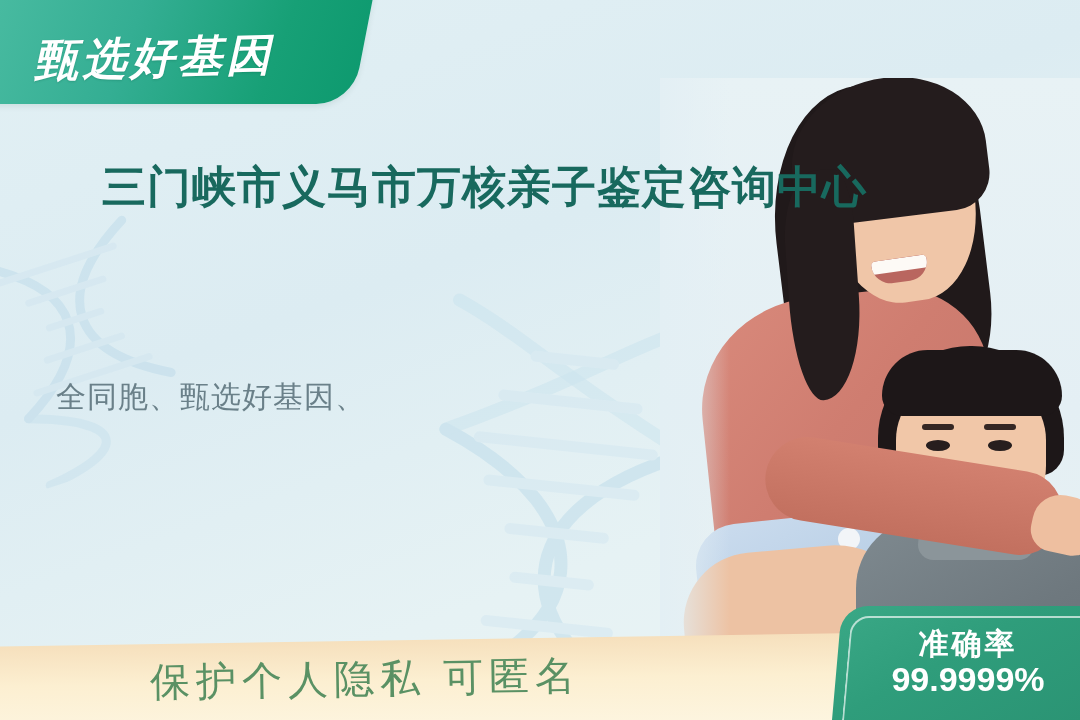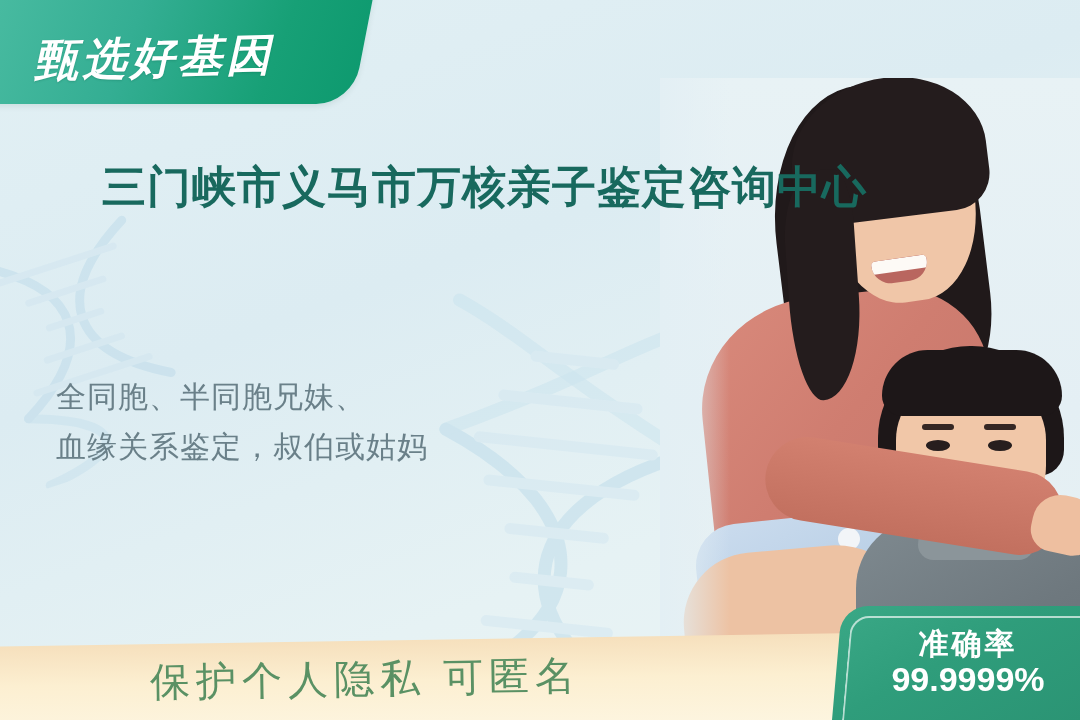--- a/index.html
+++ b/index.html
@@ -228,22 +228,21 @@
   </div>
 
   <div id="logo-banner"></div>
   <div id="logo-text">
     <span>甄选好基因</span>
   </div>
 
   <div id="headline">三门峡市义马市万核亲子鉴定咨询中心</div>
 
   <div id="description">
-    <div class="line">全同胞、半同胞兄妹、</div>
-    <div class="line">血缘关系鉴定，叔伯或姑妈</div>
+    <div class="line">全同胞、甄选好基因、</div>
   </div>
 
   <div id="bottom-bar"></div>
   <div id="bottom-text">保护个人隐私 可匿名</div>
 
   <div id="accuracy-badge">
     <div class="inner-stroke"></div>
     <div class="bcontent">
       <div id="accuracy-label">准确率</div>
       <div id="accuracy-value">99.9999%</div>

